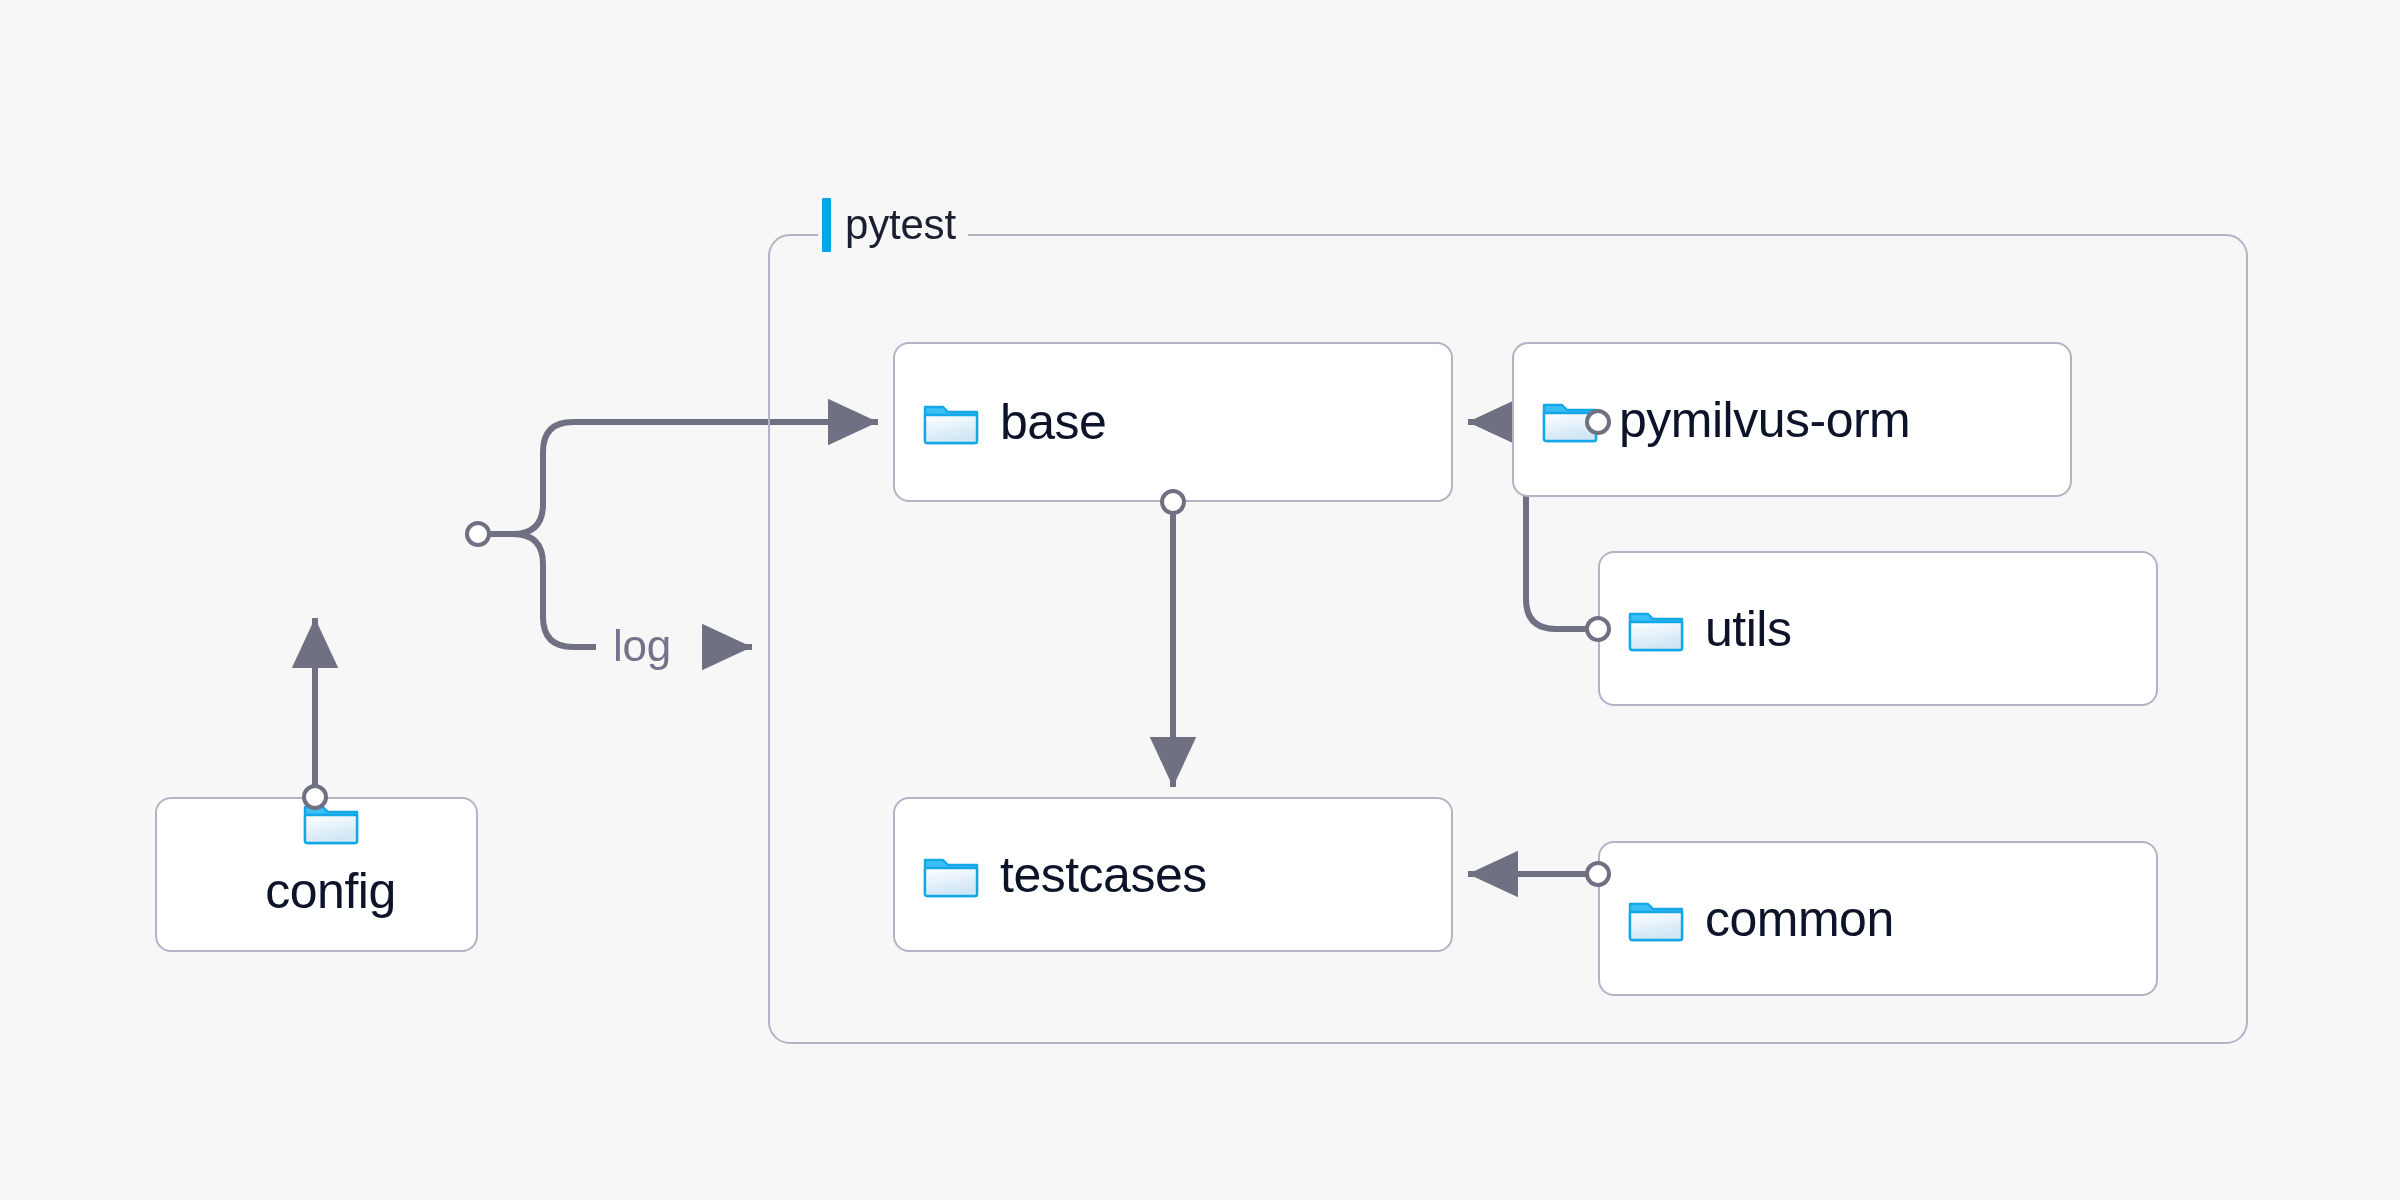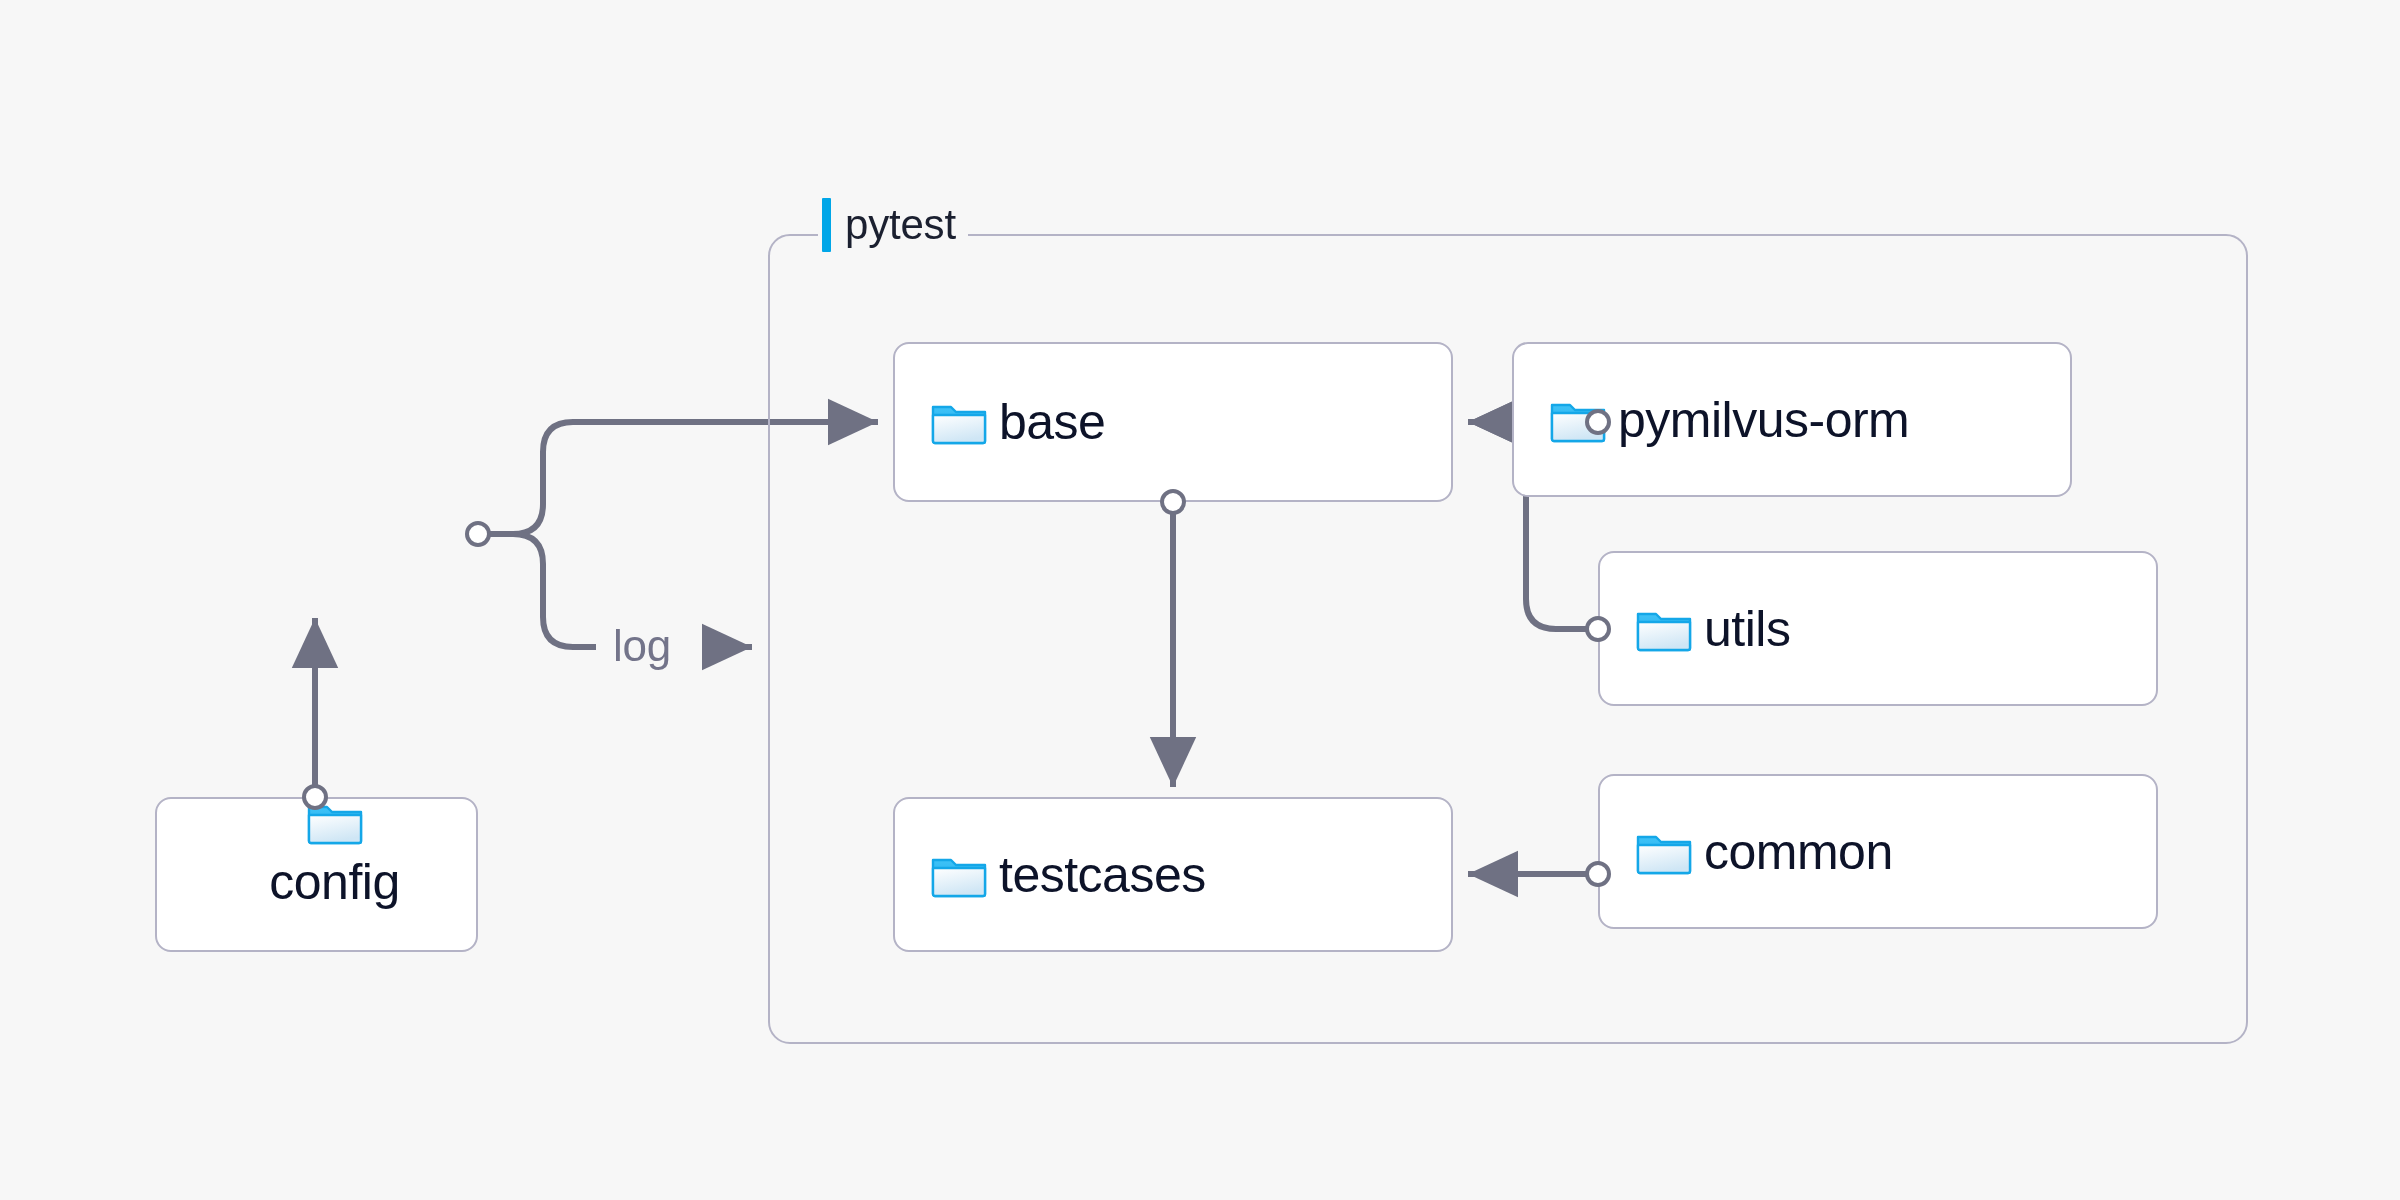--- a/index.html
+++ b/index.html
@@ -56,22 +56,22 @@
   }
   
   .node {
     position: absolute;
     box-sizing: border-box;
     background: #ffffff;
     border: 2px solid #b4b3c6;
     border-radius: 16px;
     display: flex;
     align-items: center;
-    padding-left: 36px;
-    gap: 12px;
+    padding-left: 28px;
+    gap: 21px;
   }
   .node-label {
     font-size: 50px;
     color: #0d1329;
     letter-spacing: -0.5px;
     white-space: nowrap;
     line-height: 1;
   }
   
   .folder-icon {
@@ -188,21 +188,21 @@
 
   <div class="node" style="left:1598px; top:539px; width:560px; height:155px;">
     <svg class="folder-icon" viewBox="0 0 56 46">
       <path d="M2 8 h18 l5 5 h29 v29 a2 2 0 0 1 -2 2 h-48 a2 2 0 0 1 -2 -2 z" fill="url(#folderTab)" stroke="#14a7e8" stroke-width="2.4" stroke-linejoin="round"></path>
       <path d="M2 16 h52 v26 a2 2 0 0 1 -2 2 h-48 a2 2 0 0 1 -2 -2 z" fill="url(#folderFill)" stroke="#14a7e8" stroke-width="2.4" stroke-linejoin="round"></path>
     </svg>
     <span class="node-label">utils</span>
   </div>
   <div class="port" style="left:1585px; top:604px;"></div>
 
-  <div class="node" style="left:1598px; top:762px; width:560px; height:155px;">
+  <div class="node" style="left:1598px; top:829px; width:560px; height:155px;">
     <svg class="folder-icon" viewBox="0 0 56 46">
       <path d="M2 8 h18 l5 5 h29 v29 a2 2 0 0 1 -2 2 h-48 a2 2 0 0 1 -2 -2 z" fill="url(#folderTab)" stroke="#14a7e8" stroke-width="2.4" stroke-linejoin="round"></path>
       <path d="M2 16 h52 v26 a2 2 0 0 1 -2 2 h-48 a2 2 0 0 1 -2 -2 z" fill="url(#folderFill)" stroke="#14a7e8" stroke-width="2.4" stroke-linejoin="round"></path>
     </svg>
     <span class="node-label">common</span>
   </div>
   <div class="port" style="left:1585px; top:849px;"></div>
 
   <div class="edge-label" style="left:613px; top:612px;">log</div>
 

